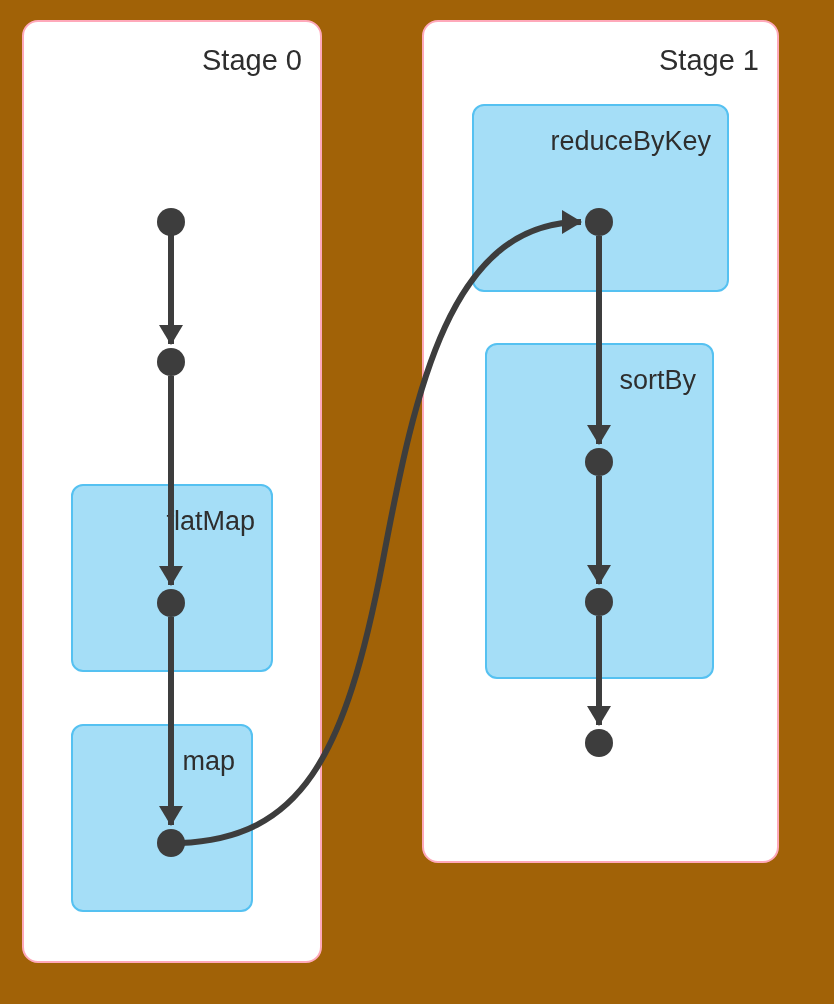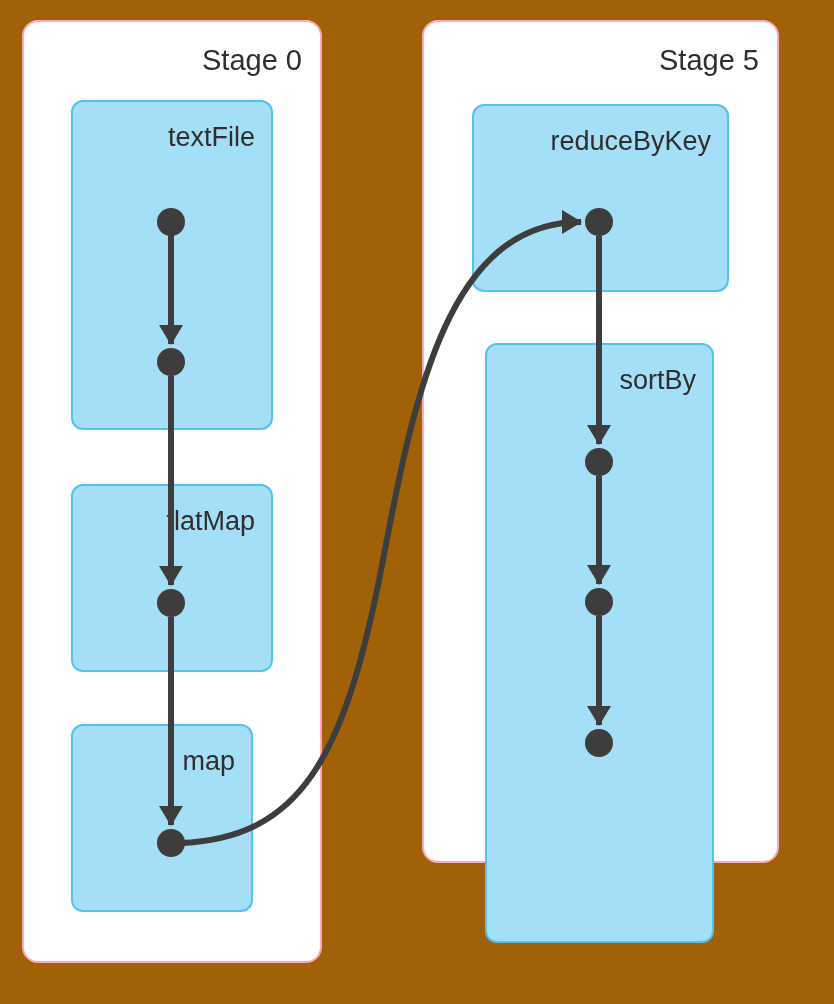--- a/index.html
+++ b/index.html
@@ -51,38 +51,35 @@
     top: 0;
     pointer-events: none;
   }
   
   #stage-0 { left: 22px;  top: 20px; width: 300px; height: 943px; }
   #stage-1 { left: 422px; top: 20px; width: 357px; height: 843px; }
   #op-textfile     { left: 71px;  top: 100px; width: 202px; height: 330px; }
   #op-flatmap      { left: 71px;  top: 484px; width: 202px; height: 188px; }
   #op-map          { left: 71px;  top: 724px; width: 182px; height: 188px; }
   #op-reducebykey  { left: 472px; top: 104px; width: 257px; height: 188px; }
-  #op-sortby       { left: 485px; top: 343px; width: 229px; height: 600px; }
+  #op-sortby       { left: 485px; top: 343px; width: 229px; height: 336px; }
 </style>
 </head>
 <body>
 
 <div class="canvas">
 
   <div class="stage" id="stage-0">
     <div class="stage-label">Stage 0</div>
   </div>
 
   <div class="stage" id="stage-1">
-    <div class="stage-label">Stage 5</div>
+    <div class="stage-label">Stage 1</div>
   </div>
 
-  <div class="op" id="op-textfile">
-    <div class="op-label">textFile</div>
-  </div>
 
   <div class="op" id="op-flatmap">
     <div class="op-label">flatMap</div>
   </div>
 
   <div class="op" id="op-map">
     <div class="op-label">map</div>
   </div>
 
   <div class="op" id="op-reducebykey">

